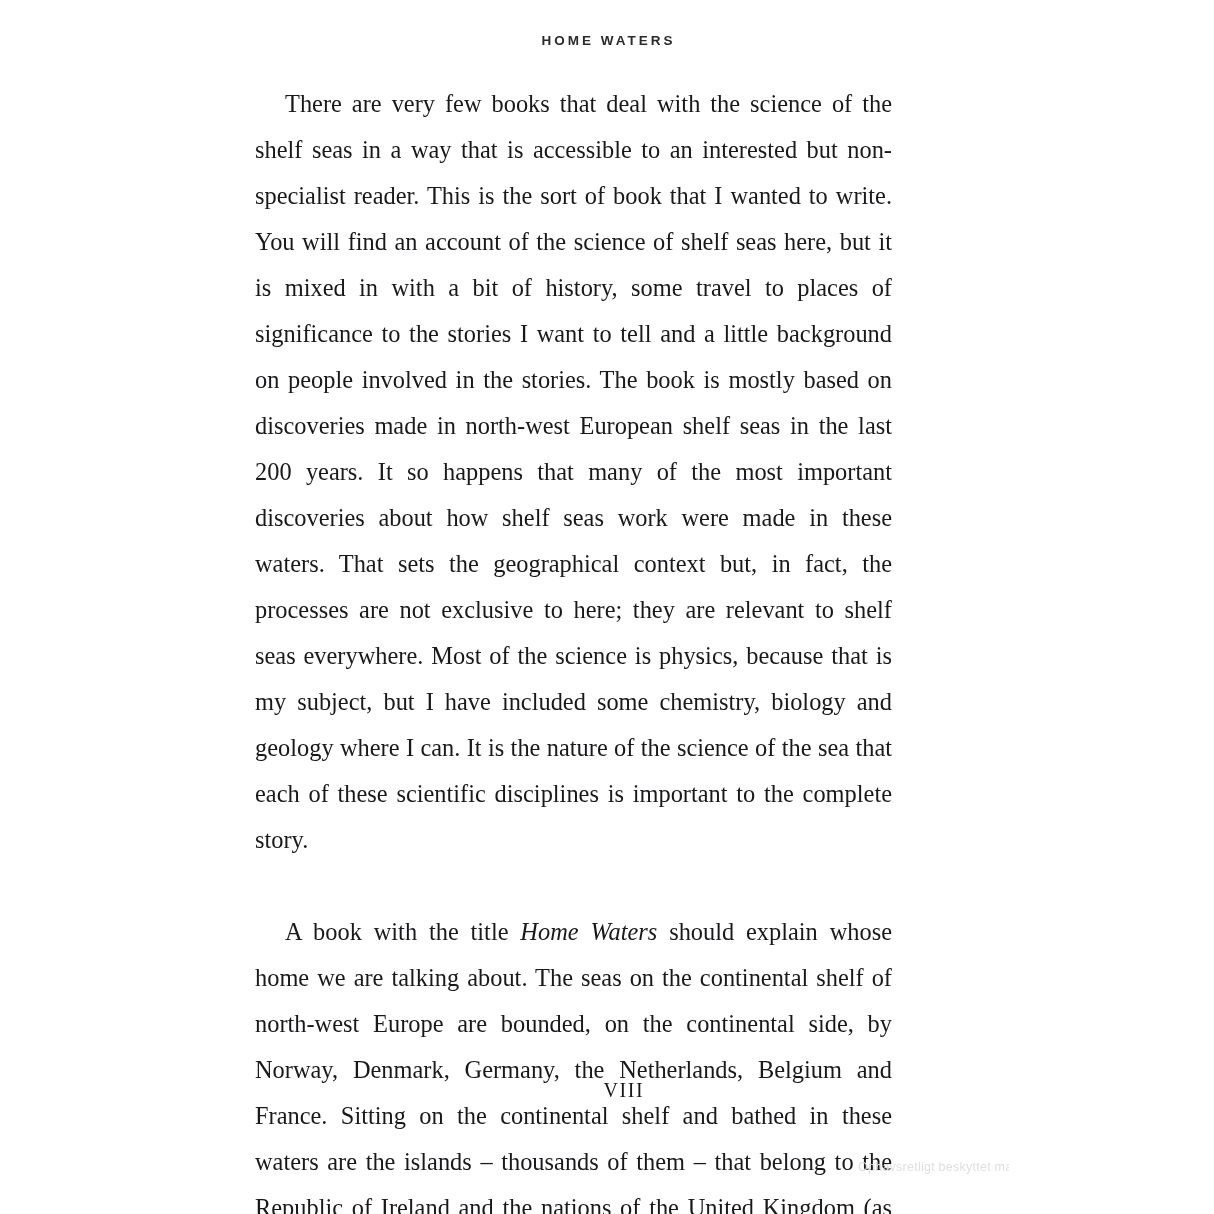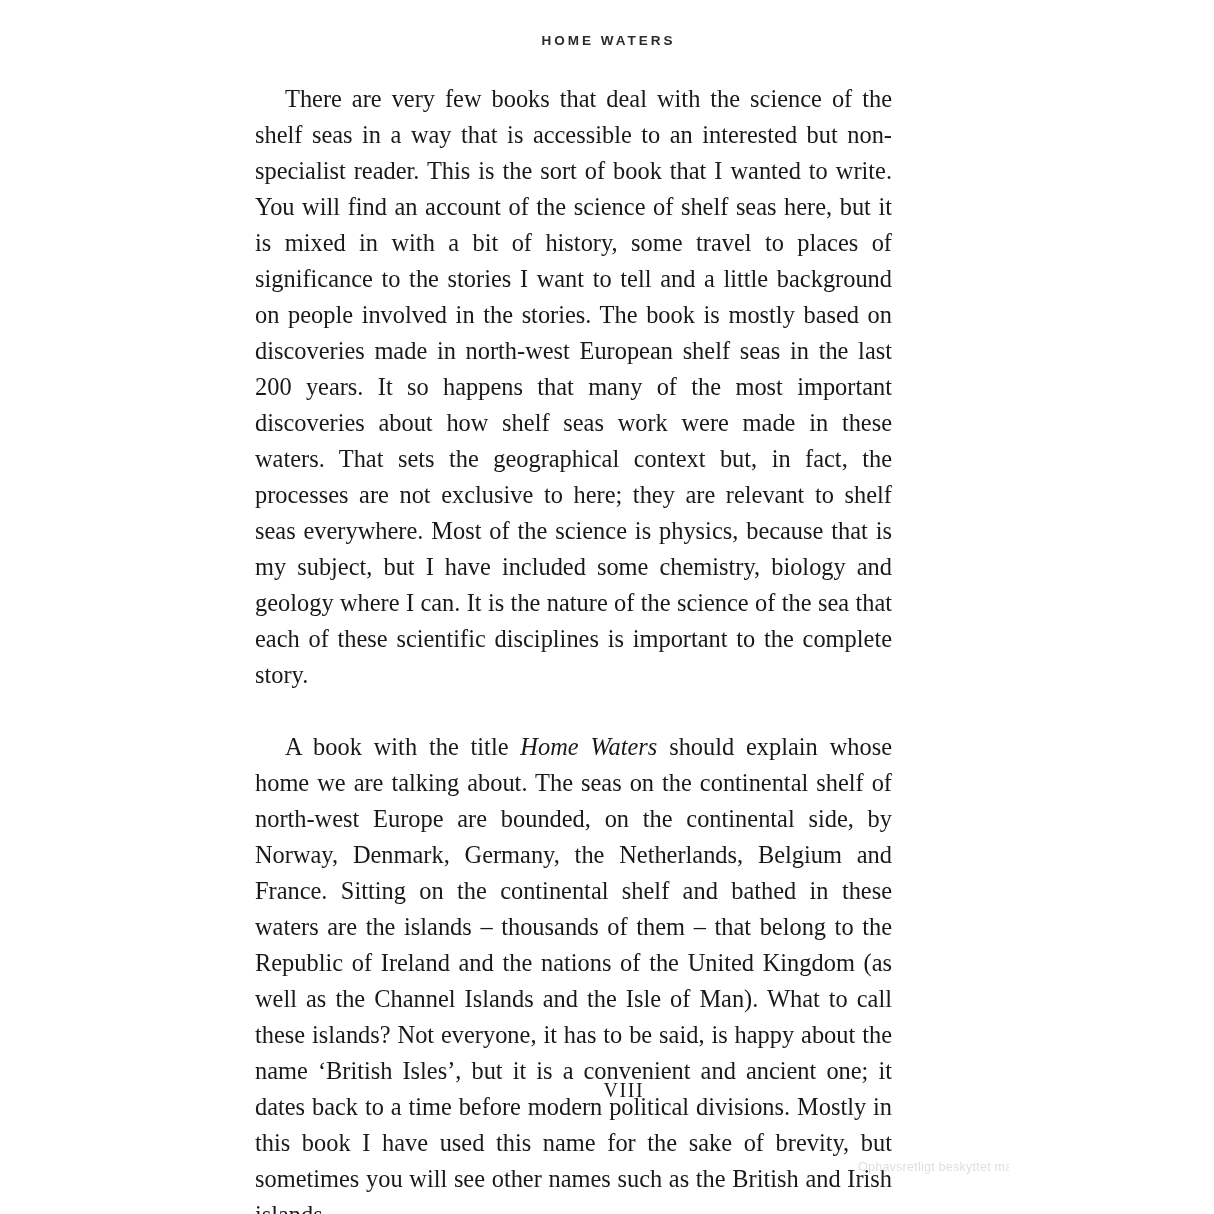--- a/index.html
+++ b/index.html
@@ -40,21 +40,21 @@
   .textblock {
     position: absolute;
     left: 255px;
     top: 81px;
     width: 637px;
   }
 
   p.body-par {
     margin: 0;
     font-size: 24.4px;
-    line-height: 36px;
+    line-height: 46px;
     color: #19191b;
     text-align: justify;
     text-justify: inter-word;
     text-indent: 30px;
     -webkit-font-smoothing: antialiased;
     hyphens: none;
   }
 
   p.body-par:last-of-type {
     text-align: justify;

